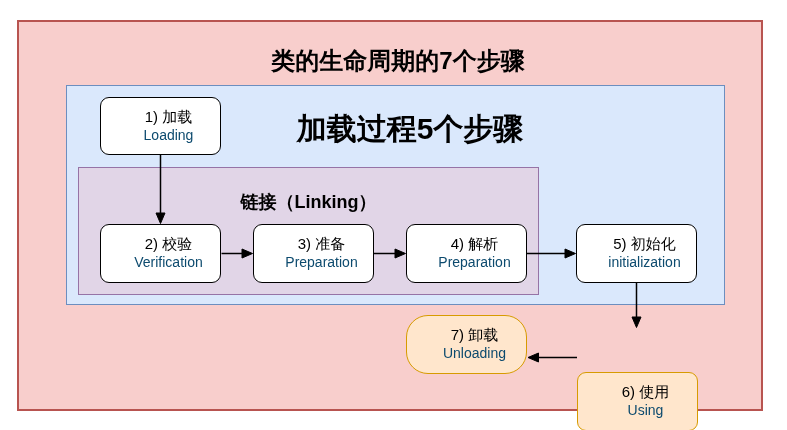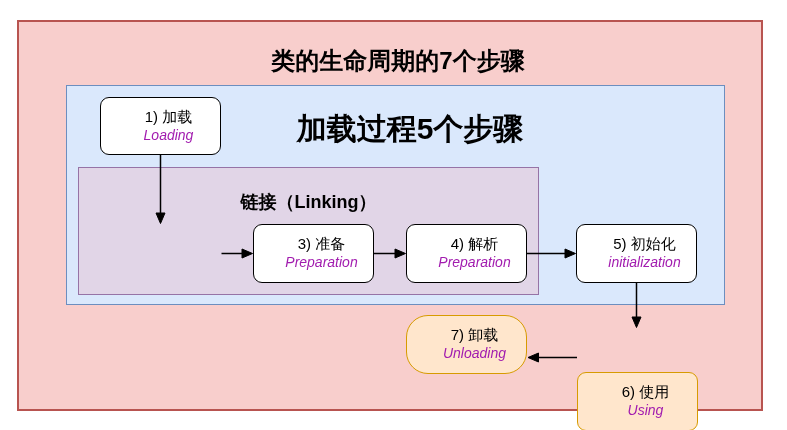--- a/index.html
+++ b/index.html
@@ -32,21 +32,21 @@
     position:absolute; left:0; right:0; top:22px; text-align:center;
     font-size:18px; font-weight:bold; color:#000000; white-space:nowrap;
   }
   .node {
     position:absolute; width:121px; height:59px; box-sizing:border-box;
     display:flex; flex-direction:column; align-items:center; justify-content:center;
     background:#ffffff; border:1.5px solid #000000; border-radius:9px;
     text-align:center; line-height:1.25;padding-left:16px;
   }
   .node .l1 { font-size:15px; color:#000000; }
-  .node .l2 { font-size:14px; color:#a21caf;font-style:italic; }
+  .node .l2 { font-size:14px; color:#0c4a6e; }
   .node.orange { background:#ffe6cc; border-color:#d79b00; }
   .n-loading        { left:100px; top:97px;  height:58px; }
   .n-verification   { left:100px; top:224px; }
   .n-preparation    { left:253px; top:224px; }
   .n-resolution     { left:406px; top:224px; }
   .n-initialization { left:576px; top:224px; }
   .n-using          { left:577px; top:332px;margin-top:40px; }
   .n-unloading      { left:406px; top:315px;border-radius:22px; }
   svg.arrows { position:absolute; left:0; top:0; width:787px; height:430px; pointer-events:none; }
   svg.arrows line { stroke:#000000; stroke-width:1.5; }
@@ -67,20 +67,24 @@
 
   <div class="box purple-box">
     <div class="purple-label">链接（Linking）</div>
   </div>
 
   <div class="node n-loading">
     <div class="l1">1) 加载</div>
     <div class="l2">Loading</div>
   </div>
 
+  <div class="node n-verification">
+    <div class="l1">2) 校验</div>
+    <div class="l2">Verification</div>
+  </div>
 
   <div class="node n-preparation">
     <div class="l1">3) 准备</div>
     <div class="l2">Preparation</div>
   </div>
 
   <div class="node n-resolution">
     <div class="l1">4) 解析</div>
     <div class="l2">Preparation</div>
   </div>

